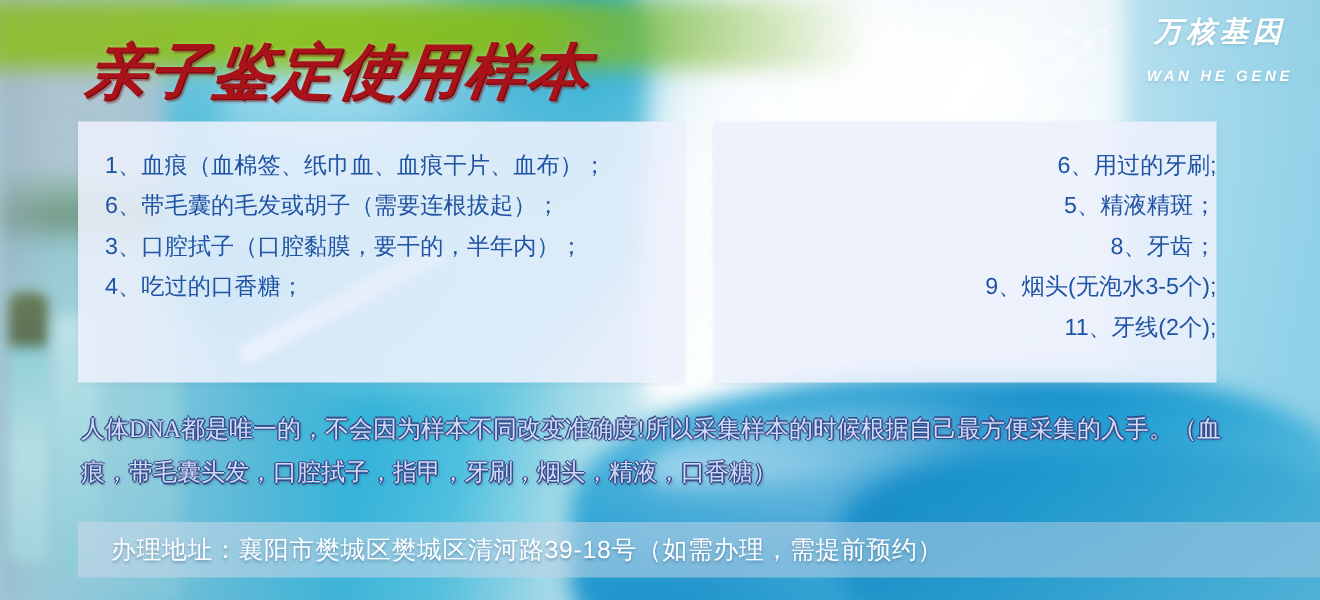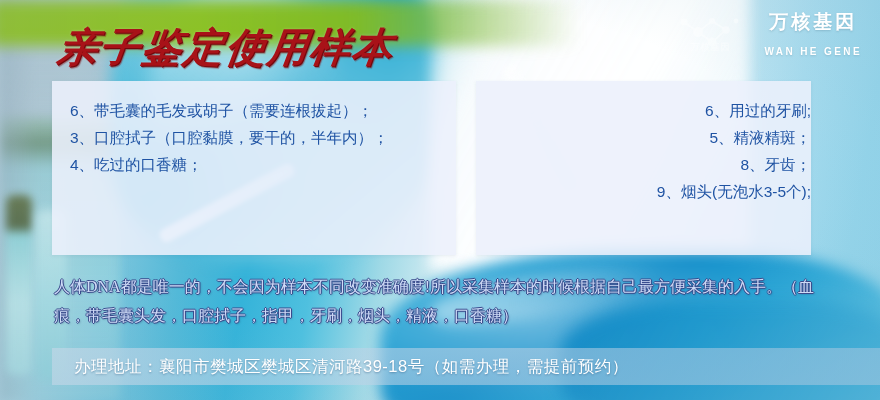--- a/index.html
+++ b/index.html
@@ -92,21 +92,21 @@
   .bg-gloveHL{
     left:430px;top:276px;width:230px;height:40px;
     background:linear-gradient(90deg,rgba(255,255,255,.45),rgba(255,255,255,0));
     filter:blur(7px);transform:rotate(-9deg);border-radius:40%;
   }
   .bg-vignette{
     background:radial-gradient(ellipse at 50% 45%, rgba(255,255,255,0) 55%, rgba(140,185,205,.22) 100%);
   }
 
   
-  .logo{position:absolute;top:12px;right:18px;display:flex;align-items:flex-start;gap:22px;}
+  .logo{position:absolute;top:12px;right:18px;display:flex;align-items:flex-start;gap:22px;font-style:italic;}
   .logo-mark{position:relative;width:64px;height:40px;opacity:.42;}
   .logo-text{display:flex;flex-direction:column;align-items:center;line-height:1;}
   .logo-cn{
     color:#ffffff;font-size:19px;font-weight:bold;letter-spacing:3px;
     text-shadow:0 1px 2px rgba(90,130,150,.35);
   }
   .logo-en{
     color:#ffffff;font-size:10px;font-weight:bold;letter-spacing:2.4px;margin-top:16px;
     text-shadow:0 1px 2px rgba(90,130,150,.3);
   }
@@ -209,32 +209,34 @@
     <div class="logo-text">
       <span class="logo-cn">万核基因</span>
       <span class="logo-en">WAN HE GENE</span>
     </div>
   </div>
 
   <div class="title">亲子鉴定使用样本</div>
 
   <div class="panel panel-left">
     <div class="panel-inner">
+      <div class="li">1、血痕（血棉签、纸巾血、血痕干片、血布）；</div>
       <div class="li">6、带毛囊的毛发或胡子（需要连根拔起）；</div>
       <div class="li">3、口腔拭子（口腔黏膜，要干的，半年内）；</div>
       <div class="li">4、吃过的口香糖；</div>
     </div>
   </div>
 
   <div class="panel panel-right">
     <div class="panel-inner">
       <div class="li">6、用过的牙刷;</div>
       <div class="li">5、精液精斑；</div>
       <div class="li">8、牙齿；</div>
       <div class="li">9、烟头(无泡水3-5个);</div>
+      <div class="li">11、牙线(2个);</div>
     </div>
   </div>
 
   <div class="para">人体DNA都是唯一的，不会因为样本不同改变准确度!所以采集样本的时候根据自己最方便采集的入手。（血痕，带毛囊头发，口腔拭子，指甲，牙刷，烟头，精液，口香糖）</div>
 
   <div class="addr">
     <span class="addr-text">办理地址：襄阳市樊城区樊城区清河路39-18号（如需办理，需提前预约）</span>
   </div>
 
 </div>

